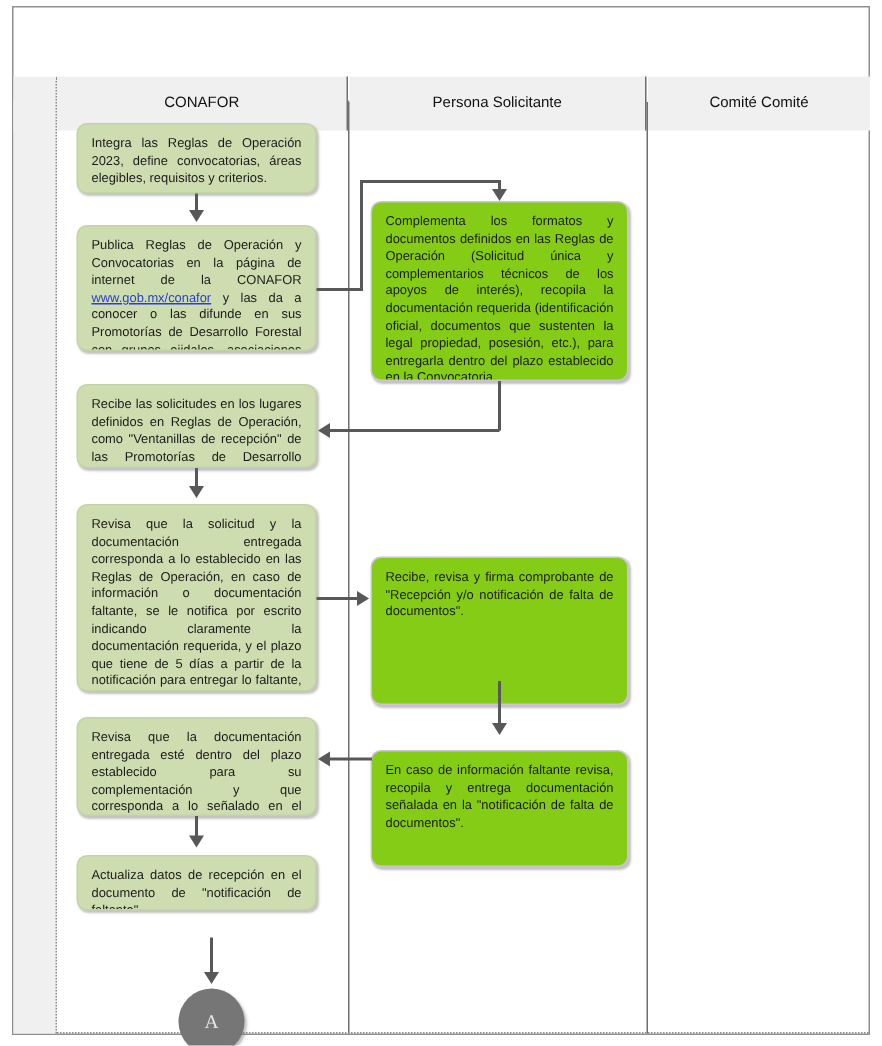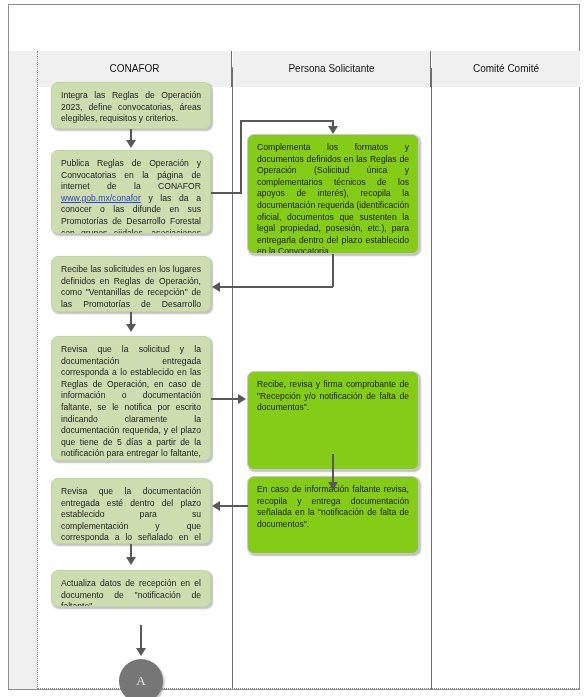--- a/index.html
+++ b/index.html
@@ -259,21 +259,21 @@
       <div class="node-circle" style="left:110px; top:591px;">A</div>
 
       <div class="box purple" style="left:238px; top:66px; width:172px; height:120px;">
         <p>Complementa los formatos y documentos definidos en las Reglas de Operación (Solicitud única y complementarios técnicos de los apoyos de interés), recopila la documentación requerida (identificación oficial, documentos que sustenten la legal propiedad, posesión, etc.), para entregarla dentro del plazo establecido en la Convocatoria.</p>
       </div>
 
       <div class="box purple" style="left:238px; top:303px; width:172px; height:99px;">
         <p>Recibe, revisa y firma comprobante de "Recepción y/o notificación de falta de documentos".</p>
       </div>
 
-      <div class="box purple" style="left:238px; top:408px; width:172px; height:78px;">
+      <div class="box purple" style="left:238px; top:432px; width:172px; height:78px;">
         <p>En caso de información faltante revisa, recopila y entrega documentación señalada en la "notificación de falta de documentos".</p>
       </div>
 
       <div class="vline" style="left:121px; top:61px; height:13px;"></div>
       <div class="arrow down" style="left:117px; top:72px;"></div>
 
       <div class="hline" style="left:202px; top:124px; width:30px;"></div>
       <div class="vline" style="left:231px; top:52px; height:74px;"></div>
       <div class="hline" style="left:231px; top:52px; width:93px;"></div>
       <div class="vline" style="left:323px; top:52px; height:9px;"></div>

